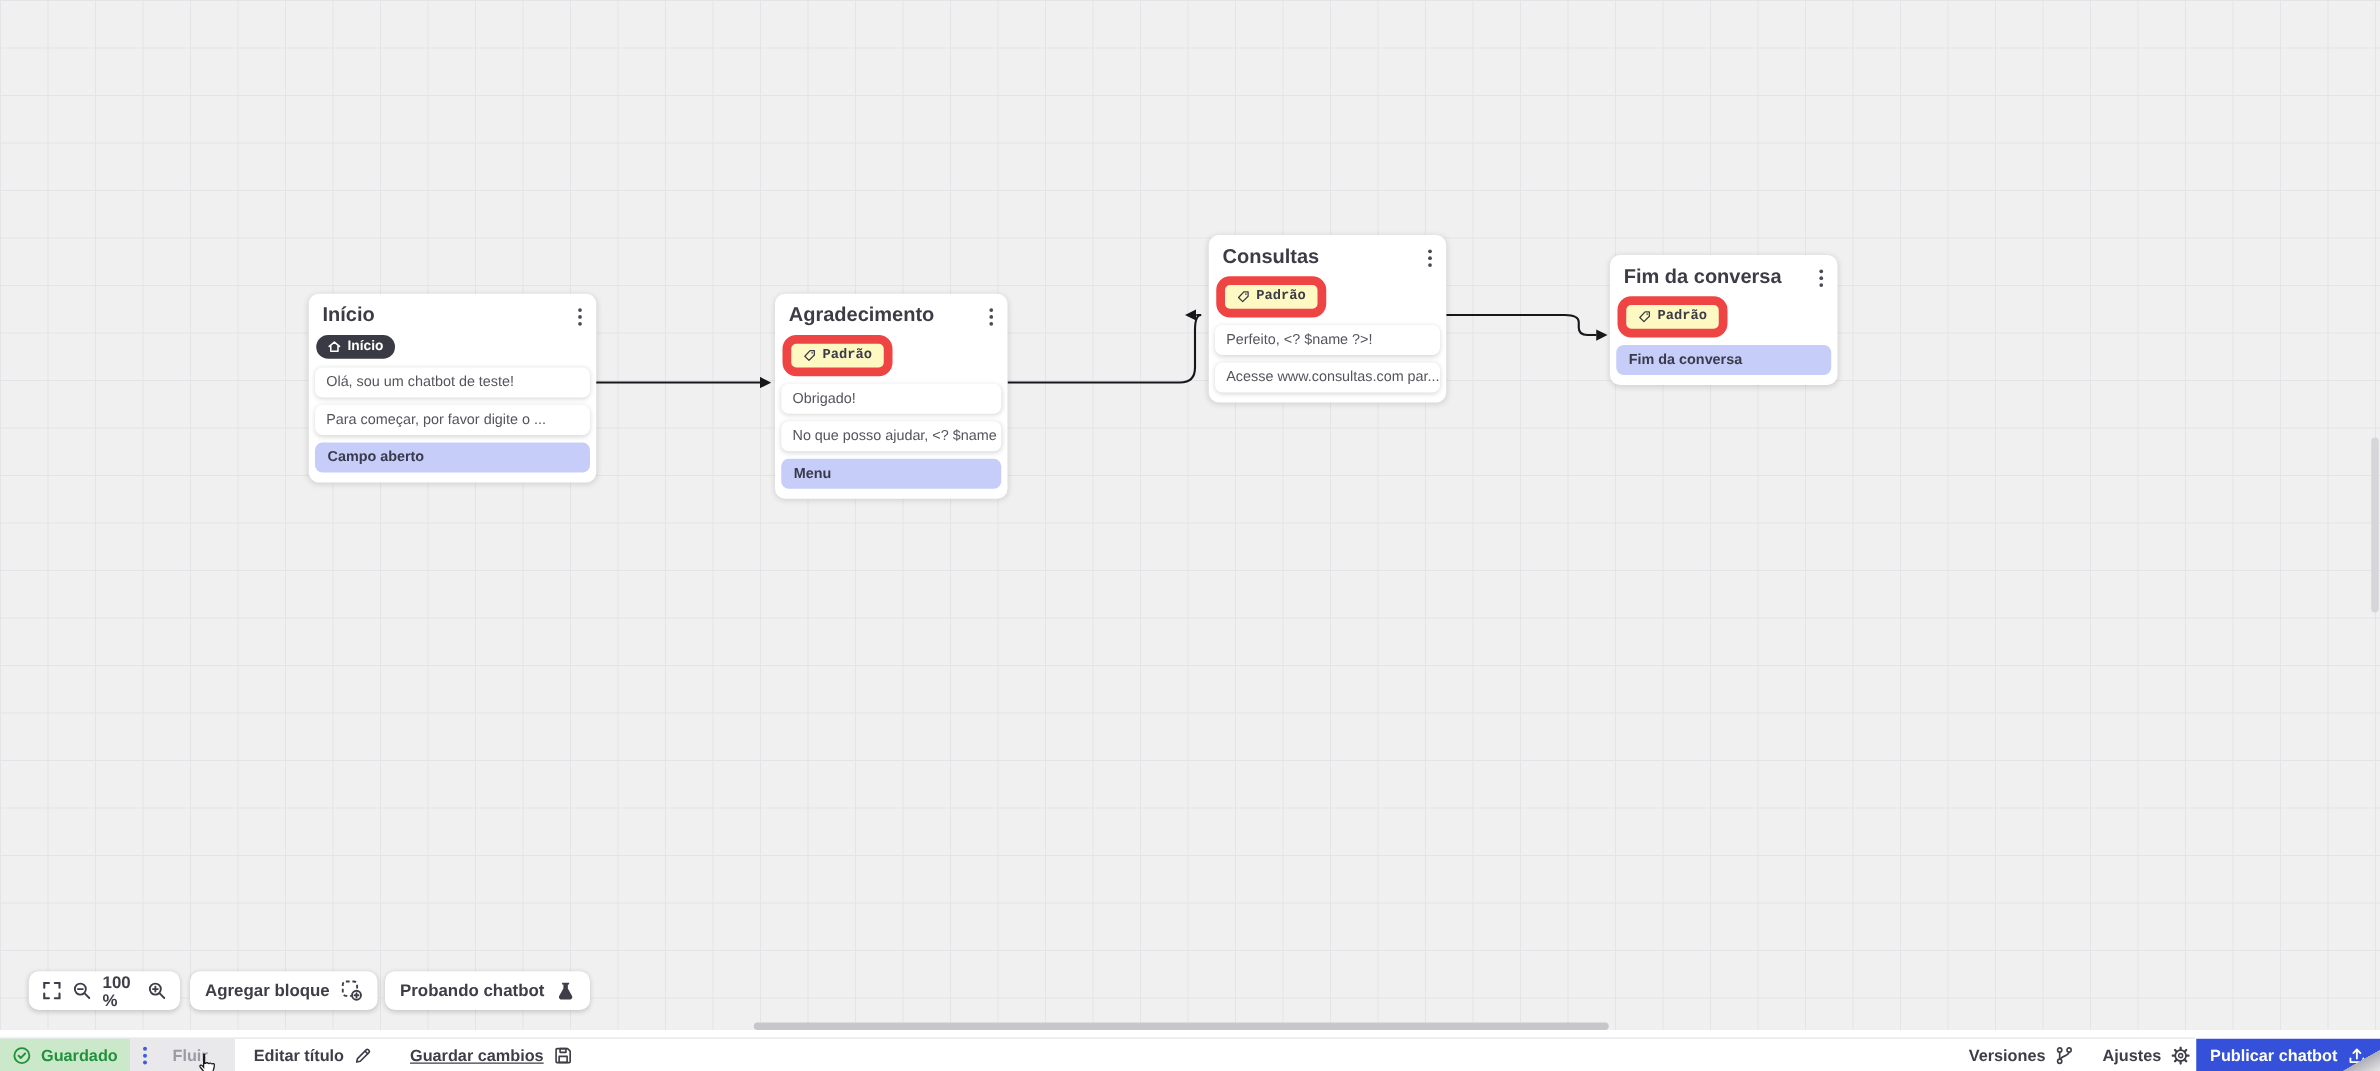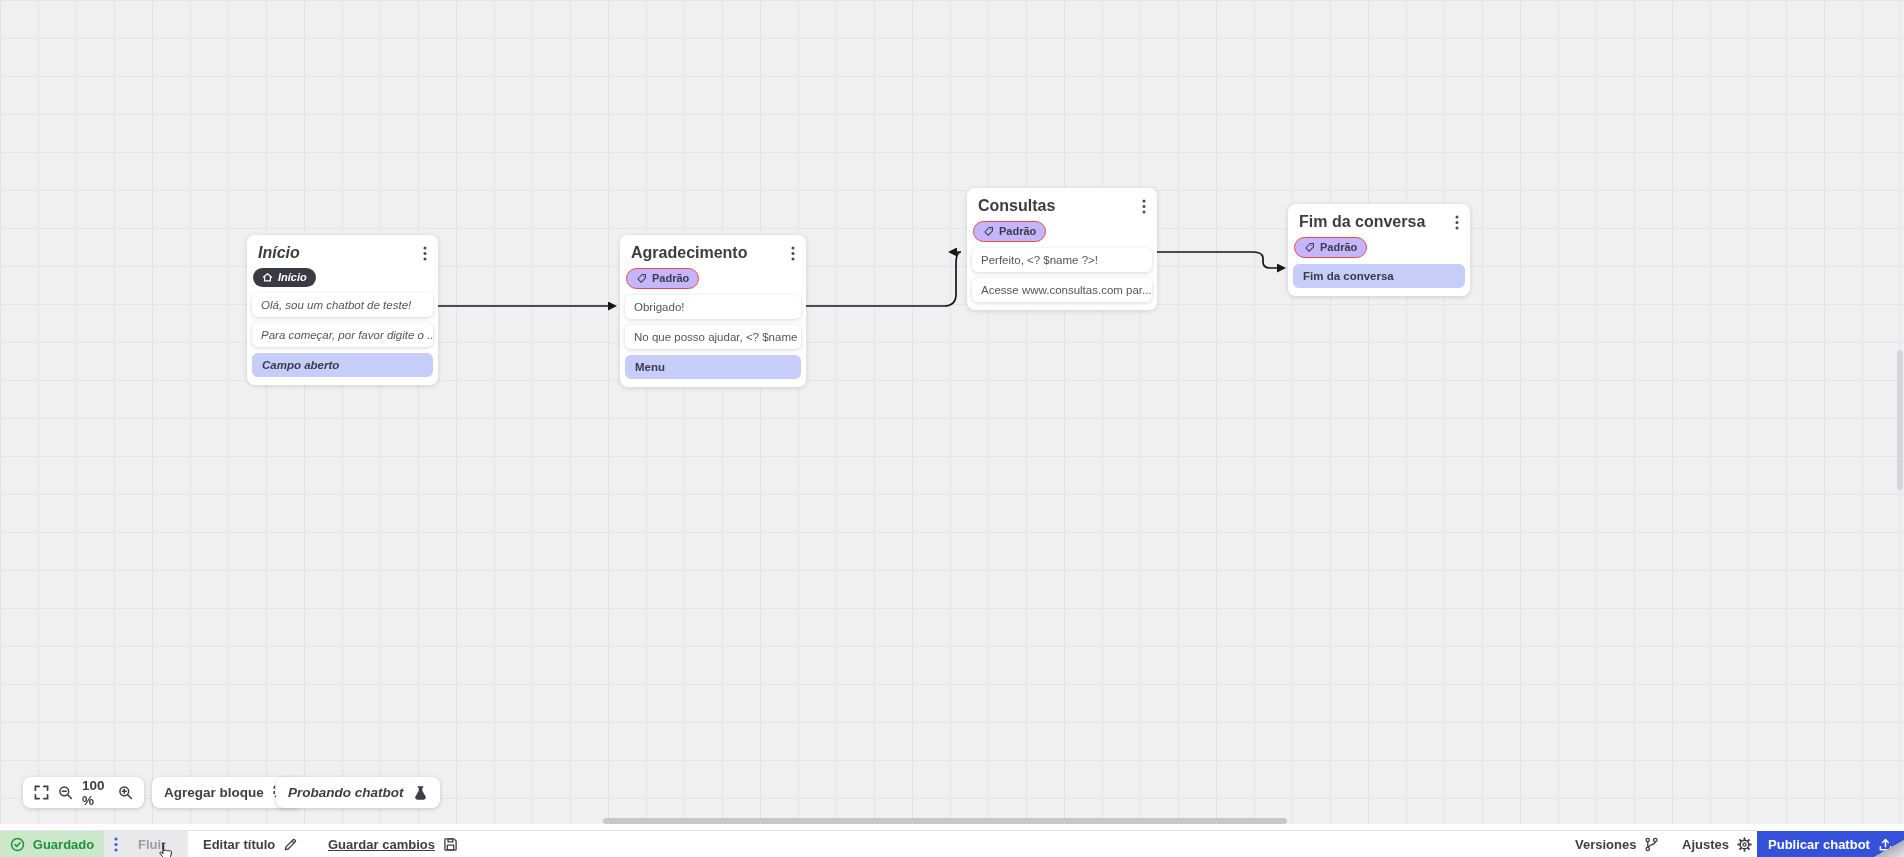--- a/index.html
+++ b/index.html
@@ -24,21 +24,21 @@
     box-shadow:0 1px 5px rgba(0,0,0,.14);
     padding:10px 5px 8px;box-sizing:border-box;
   }
   .node-head{display:flex;justify-content:space-between;align-items:flex-start;padding:0 2px 0 6px;}
   .node-title{font-size:16px;font-weight:700;color:#3c3c46;line-height:15px;}
   .kebab{display:inline-flex;padding:1px 4px;cursor:pointer;color:#4a4a55;}
   .badge-row{padding:0 0 0 1px;margin-top:6px;}
   .badge{display:inline-flex;align-items:center;gap:5px;border-radius:11px;
     padding:3px 9px;font-size:11px;font-weight:700;line-height:13px;}
   .badge.dark{background:#3a3a44;color:#ffffff;}
-  .badge.outline{background:#c4b5fd;color:#3c3c46;border:1px solid #ef4444;}
+  .badge.outline{background:#fef9c3;color:#3c3c46;border:7px solid #ef4444;font-family:Liberation Mono, monospace;}
   .badge-ic{display:inline-flex;}
   .msg{
     background:#fff;border-radius:6px;box-shadow:0 1px 4px rgba(0,0,0,.16);
     padding:5px 9px;font-size:11.5px;color:#54545e;margin-top:6px;
     line-height:14px;white-space:nowrap;overflow:hidden;
   }
   .chip{
     background:#c6cdf8;border-radius:6px;padding:5px 10px;font-size:11.5px;
     font-weight:700;color:#3a3a4c;margin-top:6px;line-height:14px;
     white-space:nowrap;overflow:hidden;
@@ -92,21 +92,21 @@
         <path d="M0 0 L9 4.5 L0 9 z" fill="#17171a"></path>
       </marker>
     </defs>
     <g fill="none" stroke="#17171a" stroke-width="1.7">
       <path d="M438 306 H608" marker-end="url(#arrow)"></path>
       <path d="M806 306 H944 Q956 306 956 294 V264 Q956 252 961 252 H957" marker-end="url(#arrow)"></path>
       <path d="M1157 252 H1252 Q1263 252 1263 258 V262 Q1263 268 1270 268 H1277" marker-end="url(#arrow)"></path>
     </g>
   </svg>
   <div id="nodes-layer">
-      <div class="node" style="left: 247px; top: 235px; width: 191px; font-style: italic;">
+      <div class="node" style="left: 247px; top: 235px; width: 230px;">
         <div class="node-head">
           <span class="node-title">Início</span>
           <span class="kebab">
             <svg width="4" height="15" viewBox="0 0 4 15">
               <circle cx="2" cy="2" r="1.5" fill="currentColor"></circle>
               <circle cx="2" cy="7.5" r="1.5" fill="currentColor"></circle>
               <circle cx="2" cy="13" r="1.5" fill="currentColor"></circle>
             </svg>
           </span>
         </div>
@@ -221,21 +221,21 @@
     <span>Agregar bloque</span>
     <span class="ic">
       <svg width="17" height="17" viewBox="0 0 17 17" fill="none" stroke="currentColor" stroke-width="1.5">
           <rect x="1.2" y="1.2" width="11.5" height="11.5" rx="2.5" stroke-dasharray="3 2.2"></rect>
           <circle cx="12.2" cy="12.2" r="3.6" fill="#ffffff"></circle>
           <path d="M12.2 10.6 v3.2 M10.6 12.2 h3.2" stroke-linecap="round"></path>
         </svg>
     </span>
   </div>
 
-  <div class="pill" style="left:276px;font-style:italic;">
+  <div class="pill" style="left:308px;">
     <span>Probando chatbot</span>
     <span class="ic">
       <svg width="15" height="16" viewBox="0 0 16 17">
           <path d="M5 1.2 h6 v1.6 h-1.1 v3.4 l3.5 6.1 c.9 1.5-.2 3.3-1.9 3.3 H4.5 c-1.7 0-2.8-1.8-1.9-3.3 L6.1 6.2 V2.8 H5 z" fill="#3e3e48"></path>
         </svg>
     </span>
   </div>
 
   <div class="hscroll"></div>
   <div class="vscroll"></div>

